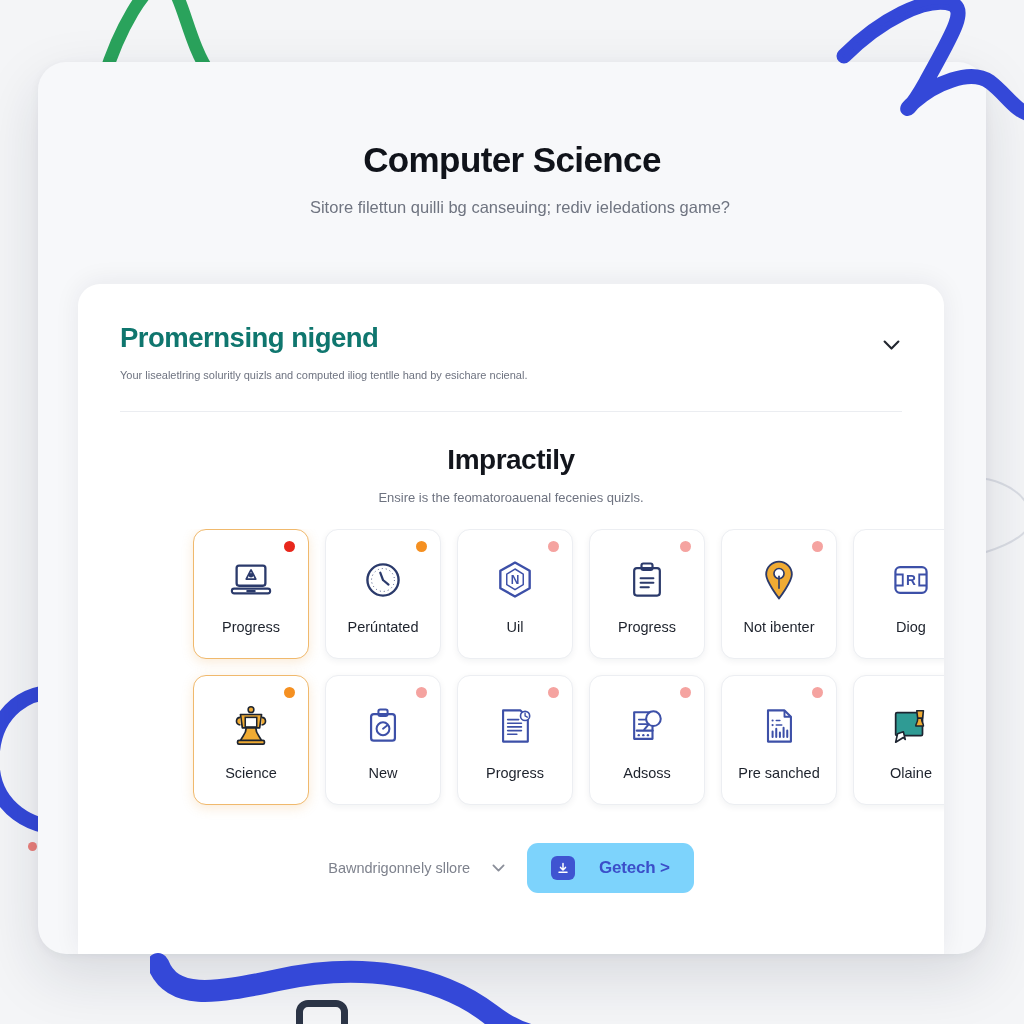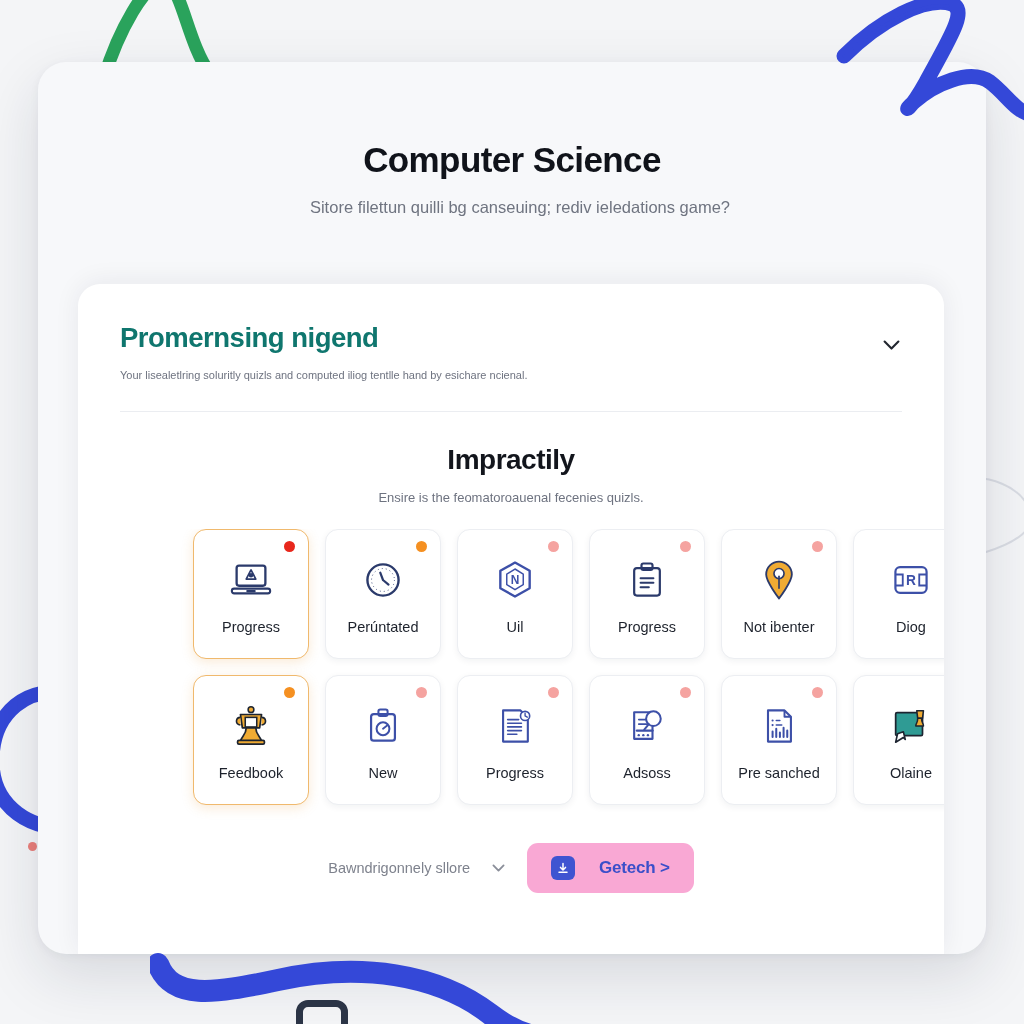--- a/index.html
+++ b/index.html
@@ -132,21 +132,21 @@
   #card-footer {
     margin-top: 22px;
     display: flex; align-items: center; justify-content: center; gap: 22px;
   }
   #footer-select {
     display: flex; align-items: flex-start; gap: 22px;
     font-size: 14.5px; color: #7e828d; cursor: pointer;
   }
   #cta-button {
     display: flex; align-items: center; gap: 24px;
-    background: #f9a8d4;
+    background: #7dd3fc;
     border: none; border-radius: 11px;
     padding: 13px 24px;
     cursor: pointer;
   }
   #cta-icon {
     width: 24px; height: 24px; border-radius: 6px;
     background: #3f54d1;
     display: flex; align-items: center; justify-content: center;
   }
   #cta-label {
@@ -286,21 +286,21 @@
               <span class="tile-icon">
                 <svg viewBox="0 0 48 48" width="46" height="46">
       <circle cx="24" cy="7" r="3" fill="#f0ab33" stroke="#1d2430" stroke-width="1.6"></circle>
       <path d="M13 12 H35 L33 26 H15 Z" fill="#f0ab33" stroke="#1d2430" stroke-width="1.8" stroke-linejoin="round"></path>
       <rect x="18" y="15" width="12" height="10" fill="#fff" stroke="#1d2430" stroke-width="1.6"></rect>
       <path d="M13 15 C 8 15, 7 22, 13 23 M35 15 C 40 15, 41 22, 35 23" fill="#f0ab33" stroke="#1d2430" stroke-width="1.7"></path>
       <path d="M19 26 C 19 33, 14 35, 13 40 H35 C 34 35, 29 33, 29 26 Z" fill="#f0ab33" stroke="#1d2430" stroke-width="1.8" stroke-linejoin="round"></path>
       <rect x="10" y="39" width="28" height="4" rx="1.4" fill="#f0ab33" stroke="#1d2430" stroke-width="1.8"></rect>
     </svg>
               </span>
-              <span class="tile-label">Feedbook</span>
+              <span class="tile-label">Science</span>
             </div>
             <div class="tile">
               <span class="tile-dot" style="background: rgb(245, 163, 160);"></span>
               <span class="tile-icon">
                 <svg viewBox="0 0 48 48" width="44" height="44">
       <rect x="11" y="11" width="26" height="29" rx="3" fill="none" stroke="#3d50a8" stroke-width="2.4"></rect>
       <rect x="19" y="6" width="10" height="7" rx="2" fill="none" stroke="#3d50a8" stroke-width="2.2"></rect>
       <circle cx="24" cy="27" r="7" fill="none" stroke="#3d50a8" stroke-width="2.2"></circle>
       <path d="M24 27 L28.5 23.5" stroke="#3d50a8" stroke-width="2" stroke-linecap="round"></path>
     </svg>

